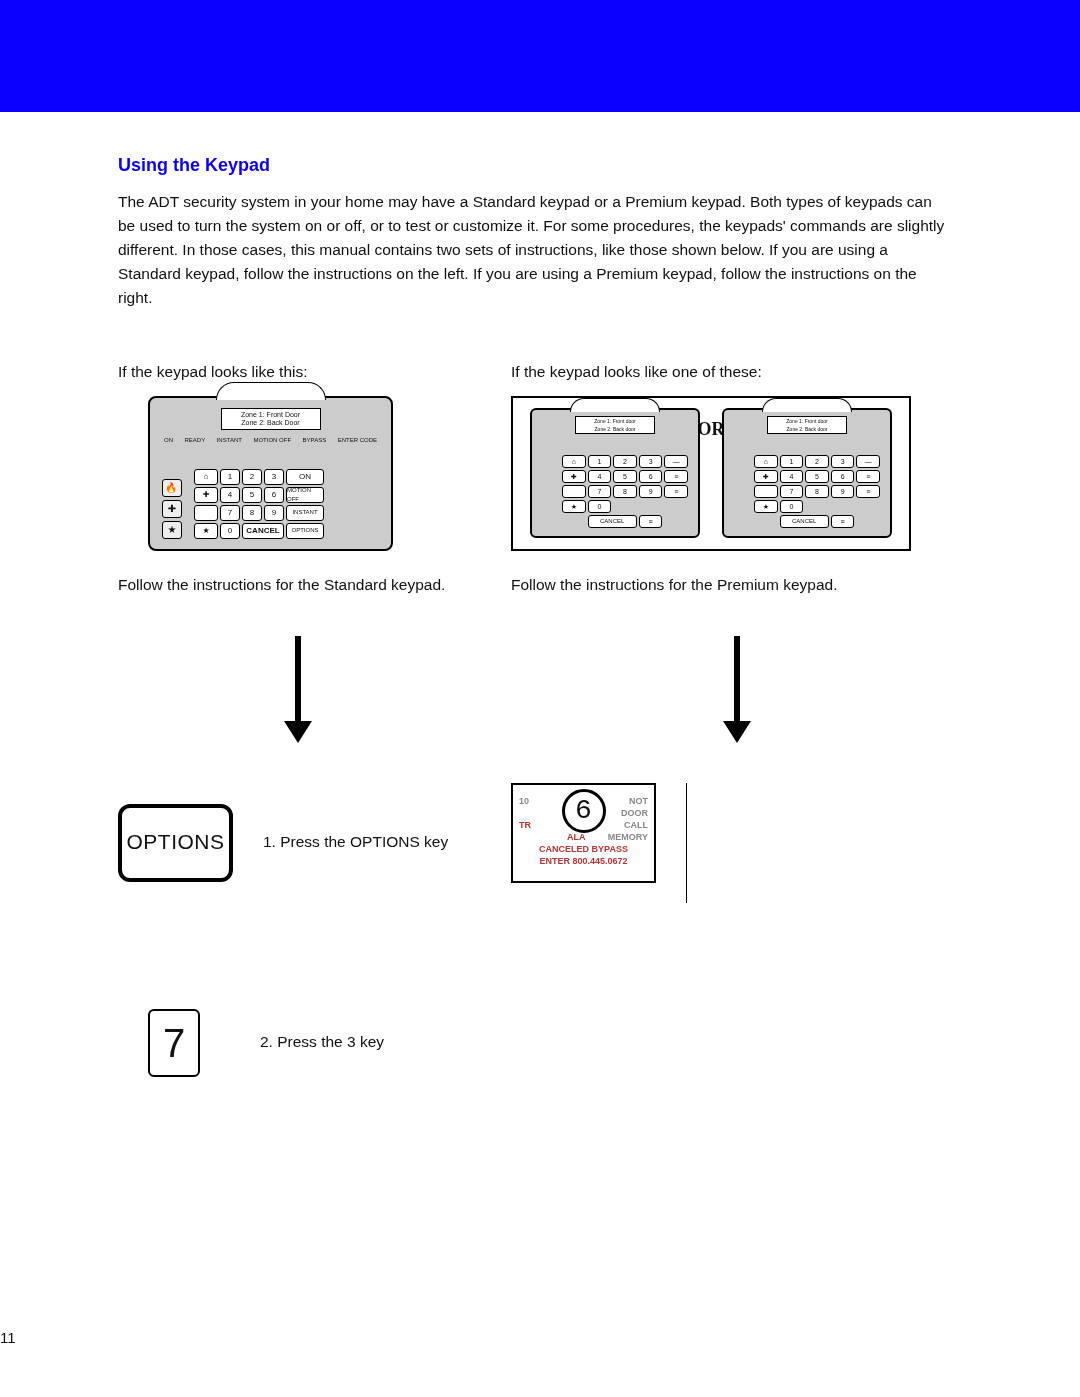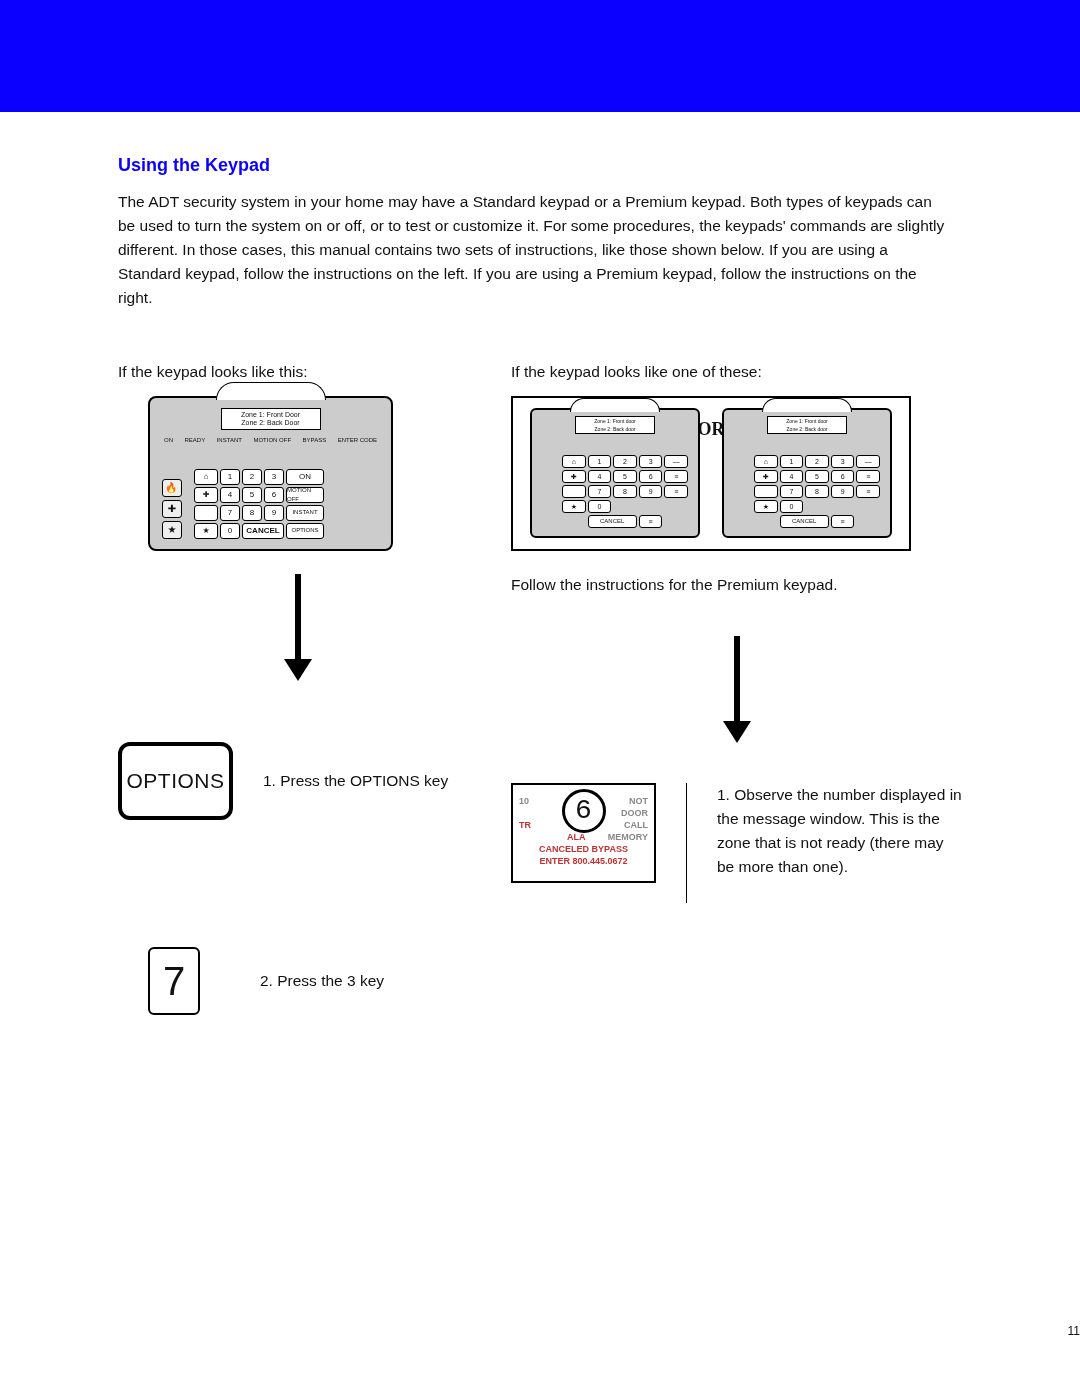--- a/index.html
+++ b/index.html
@@ -108,21 +108,21 @@
     width:84px; height:30px; border:1px solid #000; background:#fff; position:absolute; bottom:0; left:5px;
     font-size:7px; text-align:center; padding:3px; line-height:1.1;
   }
   .popup-zone .lid {
     position:absolute; top:0; left:0; width:95px; height:22px; border:1px solid #000; border-radius:50px 50px 0 0;
     border-bottom:none; background:#fff;
   }
   .popup-zone .stick { position:absolute; left:50%; top:-6px; width:1px; height:8px; background:#000;}
   .sep { width:1px; background:#000; align-self:stretch; }
   .premium-step { flex:1; }
-  .page-num { position:absolute; bottom:56px; width:100%; text-align:right; font-size:12px; }
+  .page-num { position:absolute; bottom:48px; width:100%; text-align:left; font-size:15px; }
 </style>
 </head>
 <body>
 
 <div class="blue-band"></div>
 
 <div class="content">
   <h2 class="heading">Using the Keypad</h2>
   <p class="intro">The ADT security system in your home may have a Standard keypad or a Premium keypad. Both types of keypads can be used to turn the system on or off, or to test or customize it. For some procedures, the keypads' commands are slightly different. In those cases, this manual contains two sets of instructions, like those shown below. If you are using a Standard keypad, follow the instructions on the left. If you are using a Premium keypad, follow the instructions on the right.</p>
 
@@ -164,20 +164,21 @@
           <span>7</span>
           <span>8</span>
           <span>9</span>
           <span style="font-size:6px;">INSTANT</span>
           <span>★</span>
           <span>0</span>
           <span style="grid-column: span 2; font-weight:bold;">CANCEL</span>
           <span style="font-size:6px;">OPTIONS</span>
         </div>
       </div>
+      <p class="std-follow">Follow the instructions for the Standard keypad.</p>
       <div class="arrow-wrap">
           <div class="arrow-down"></div>
         </div>
 
       <div class="step-row">
         <div class="options-key">OPTIONS</div>
         <div>1. Press the OPTIONS key</div>
       </div>
 
       <div class="step-row" style="margin-top:80px; gap:60px; padding-left:30px;">
@@ -267,20 +268,19 @@
               </div>
             <div style="display:flex; justify-content:space-between;margin-left:48px;">
                 <span class="red">ALA</span>
                 <span>MEMORY</span>
               </div>
             <div class="red" style="text-align:center;">CANCELED  BYPASS</div>
             <div class="red" style="text-align:center;">ENTER 800.445.0672</div>
           </div>
         </div>
         <div class="sep"></div>
-        <div class="premium-step">1. Observe the number displayed in the message window. This is the zone that is not ready (there may be more than one).</div>
       </div>
 
     </div>
   </div>
 </div>
 
 <div class="page-num">11</div>
 
 </body></html>

